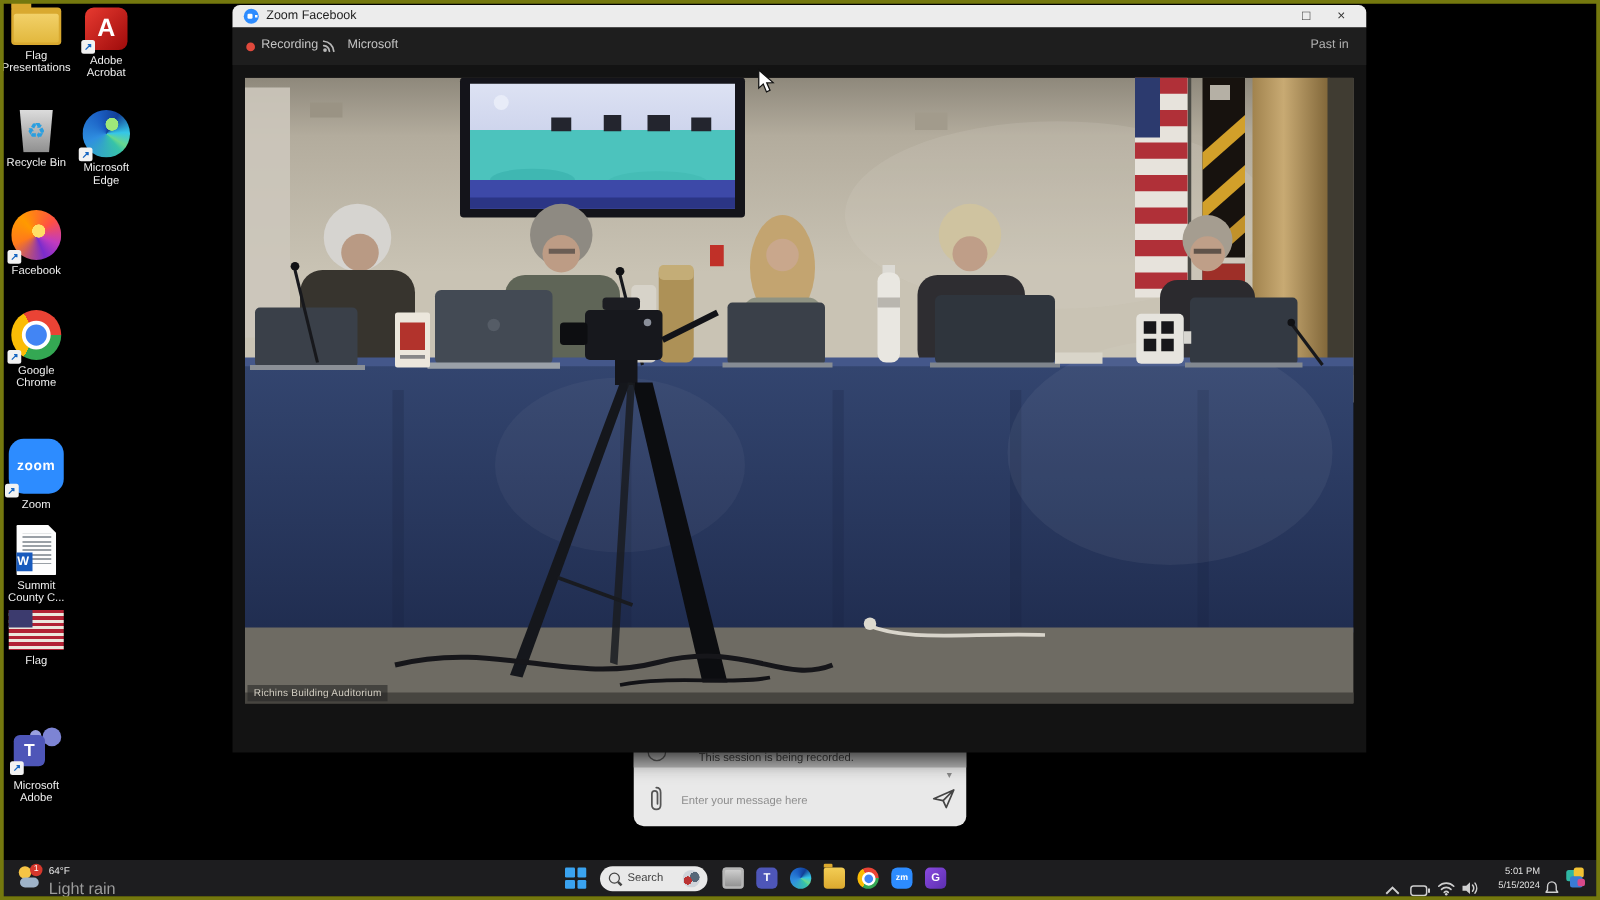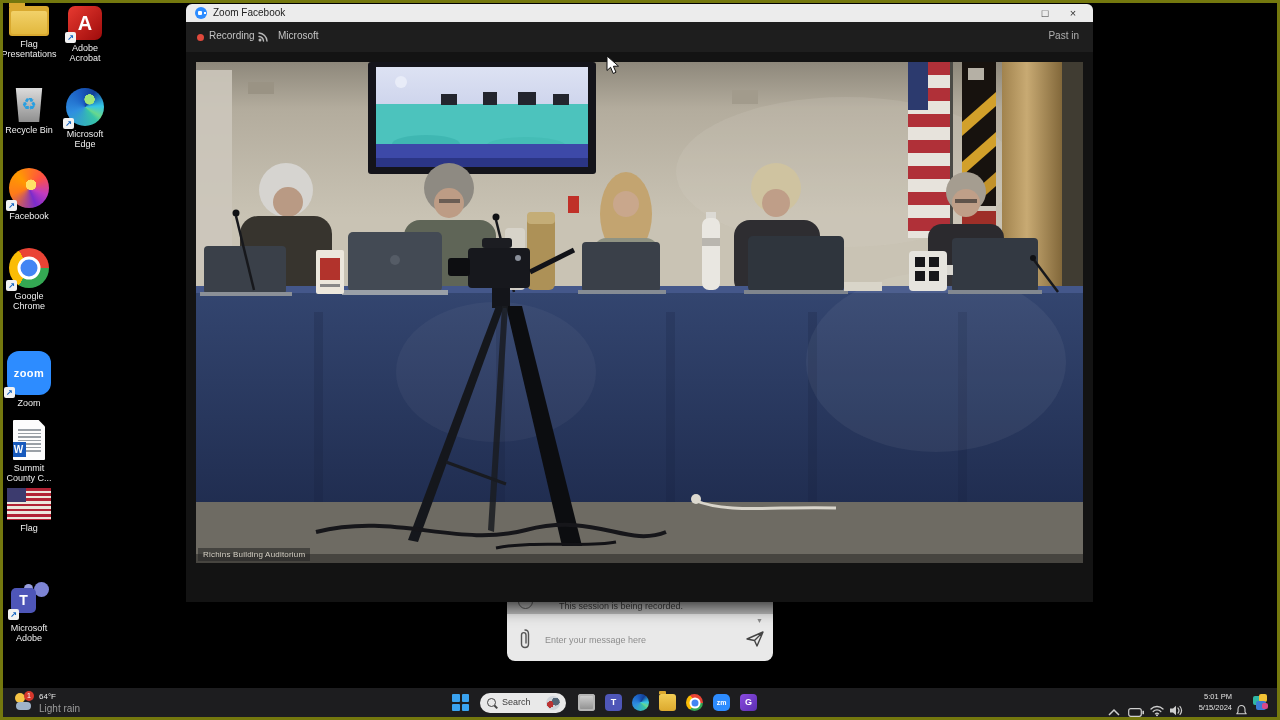--- a/index.html
+++ b/index.html
@@ -63,21 +63,21 @@
   #chat input::placeholder{color:#8d8d8d;}
   
   #taskbar{position:absolute;left:0;right:0;top:688px;height:29px;background:#1d1d1f;z-index:20;}
   #wx{position:absolute;left:14px;top:2px;height:25px;}
   .wx-icon{position:absolute;left:0;top:3px;width:18px;height:18px;}
   .wx-icon::before{content:"";position:absolute;left:1px;top:0;width:10px;height:10px;border-radius:50%;background:#f6c445;}
   .wx-icon::after{content:"";position:absolute;left:2px;bottom:1px;width:15px;height:8px;border-radius:6px;background:#9fb3c8;}
   .wx-badge{position:absolute;left:10px;top:-2px;width:10px;height:10px;border-radius:50%;background:#d5372c;color:#fff;
       font-size:7px;line-height:10px;text-align:center;}
   #wx .t1{position:absolute;left:25px;top:2px;font-size:8px;color:#e8e8e8;}
-  #wx .t2{position:absolute;left:25px;top:13px;font-size:10px;color:#9c9c9c;white-space:nowrap;}
+  #wx .t2{position:absolute;left:25px;top:13px;font-size:13px;color:#9c9c9c;white-space:nowrap;}
   #start{position:absolute;left:452px;top:6px;width:17px;height:17px;display:grid;grid-template-columns:1fr 1fr;grid-template-rows:1fr 1fr;gap:2px;}
   #start div{background:#3aa3f0;border-radius:1px;}
   #search{position:absolute;left:480px;top:5px;width:86px;height:20px;background:#e9e9e9;border-radius:10px;}
   #search .mag{position:absolute;left:7px;top:5px;width:7px;height:7px;border:1.5px solid #444;border-radius:50%;}
   #search .mag::after{content:"";position:absolute;left:6px;top:7px;width:4px;height:1.5px;background:#444;transform:rotate(45deg);}
   #search .stext{position:absolute;left:22px;top:4px;font-size:9px;color:#3c3c3c;}
   #search .deco{position:absolute;right:6px;top:3px;width:14px;height:14px;border-radius:50%;
       background:radial-gradient(circle at 30% 60%,#b33 0 25%,rgba(0,0,0,0) 26%),radial-gradient(circle at 70% 40%,#567 0 30%,rgba(0,0,0,0) 31%),#cfd4da;}
   .tb{position:absolute;top:6px;width:17px;height:17px;text-align:center;}
   .tb-window{background:linear-gradient(#d6d6d6,#8a8a8a);border-radius:3px;box-shadow:inset 0 0 0 2px #b5b5b5;}

